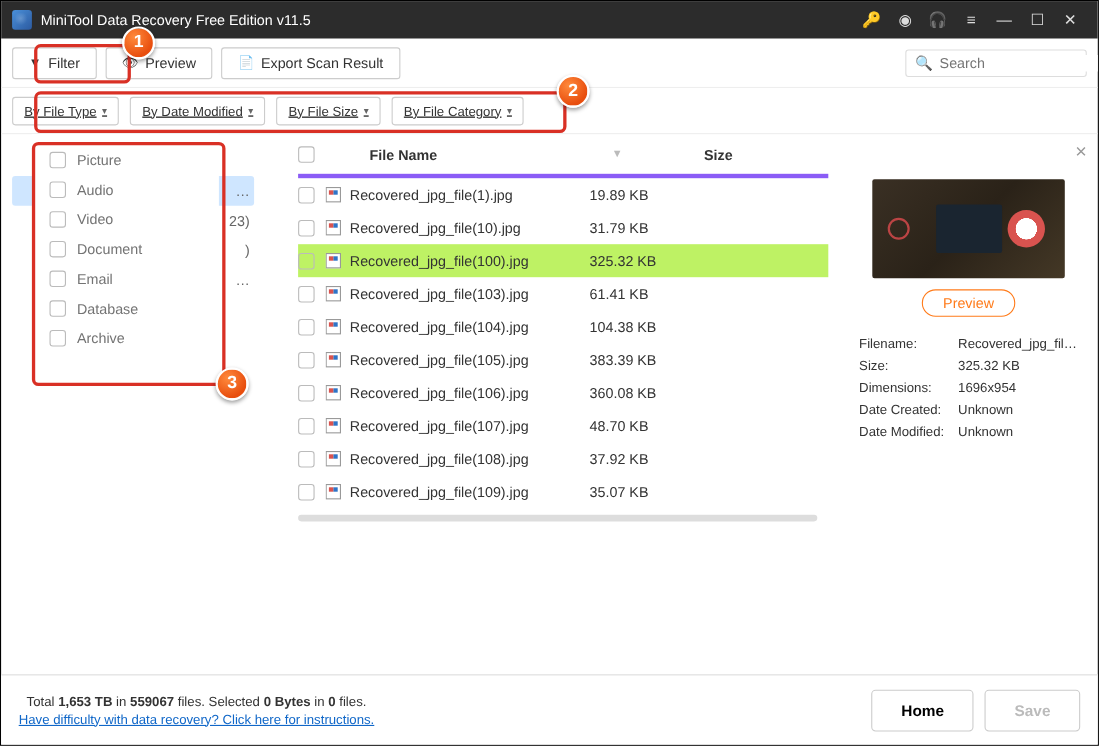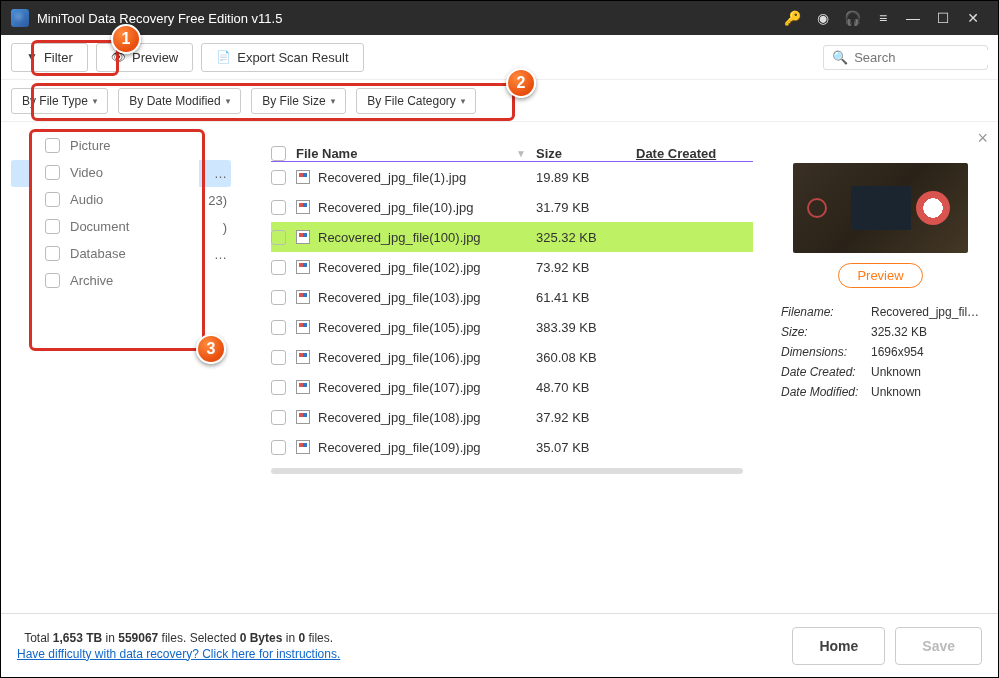--- a/index.html
+++ b/index.html
@@ -13,67 +13,67 @@
 .titlebar .tbicon{width:30px;height:34px;display:flex;align-items:center;justify-content:center;color:#ddd;cursor:pointer;font-size:14px;}
 .titlebar .key{color:#ffc107;}
 
 .toolbar { height:45px; display:flex; align-items:center; padding:6px 10px; gap:8px; border-bottom:1px solid #eee;}
 .tbtn { border:1px solid #ccc; background:#fff; border-radius:3px; padding:6px 14px; font-size:13px; display:flex; align-items:center; gap:6px; cursor:pointer; color:#333;}
 .tbtn .ic{font-size:12px;}
 .toolbar .spacer{flex:1;}
 .searchbox{border:1px solid #ddd;border-radius:3px;padding:4px 8px;width:165px;display:flex;align-items:center;gap:6px;color:#999;font-size:13px;}
 .searchbox input{border:none;outline:none;flex:1;font-size:13px;color:#333;}
 
-.filterbar { height:42px; display:flex; align-items:center; padding:0 10px; gap:10px; border-bottom:1px solid #eee;}
+.filterbar { height:42px; display:flex; align-items:center; padding:0 10px; gap:10px; border-bottom:1px solid #eee;text-decoration:underline;}
 .fbtn { border:1px solid #ccc; background:#fff; border-radius:3px; padding:5px 10px; font-size:12px; display:flex; align-items:center; gap:5px; cursor:pointer; color:#333;}
 .fbtn .caret{font-size:9px;color:#666;}
 
 .main { position:relative; display:flex; height:calc(100% - 34px - 45px - 42px - 64px); }
 .leftcol{width:240px;position:relative;}
 .sidebar-bg{position:absolute;top:0;left:0;width:240px;padding:8px 10px;}
 .sidebar-bg .row{display:flex;align-items:center;padding:6px 4px;font-size:13px;color:#333;border-radius:3px;}
 .sidebar-bg .row.sel{background:#cfe6ff;}
 .sidebar-bg .row .ell{color:#666;}
 
 .typelist{position:absolute;top:0;left:28px;width:170px;background:#fff;z-index:5;padding:10px 0;}
 .typelist .itm{display:flex;align-items:center;gap:10px;padding:6px 16px;font-size:13px;color:#737373;cursor:pointer;}
 .chk{width:15px;height:15px;border:1px solid #bbb;border-radius:3px;display:inline-block;flex-shrink:0;}
 
 .listcol{flex:1;display:flex;flex-direction:column;padding:0 10px 0 30px;overflow:hidden;}
-.listhead{display:flex;align-items:flex-end;height:40px;font-size:13px;font-weight:600;color:#333;border-bottom:1px solid #8b5cf6;}
+.listhead{display:flex;align-items:center;height:40px;font-size:13px;font-weight:600;color:#333;border-bottom:4px solid #8b5cf6;gap:40px;}
 .listhead .hName{flex:0 0 240px;display:flex;align-items:center;gap:8px;}
-.listhead .hSize{flex:0 0 100px;}
+.listhead .hSize{flex:0 0 100px;margin-left:24px;}
 .listhead .hDate{flex:1;text-decoration:underline;}
 .sortcaret{color:#bbb;font-size:10px;margin-left:auto;margin-right:10px;}
 .filerow{display:flex;align-items:center;height:30px;font-size:13px;color:#333;}
 .filerow.sel{background:#bef264;}
 .filerow .cName{flex:0 0 240px;display:flex;align-items:center;gap:8px;overflow:hidden;white-space:nowrap;}
 .filerow .cSize{flex:0 0 100px;color:#333;}
 .filerow .cDate{flex:1;}
 .ficon{width:14px;height:14px;position:relative;display:inline-block;flex-shrink:0;}
 .ficon::before{content:"";position:absolute;inset:0;border:1px solid #999;background:#fff;}
 .ficon::after{content:"";position:absolute;left:3px;top:3px;width:4px;height:4px;background:#d9534f;box-shadow:4px 0 #2e74c7;}
 .scrollhint{height:6px;background:#ddd;border-radius:3px;margin:6px 10px 0 0;}
 
 .detailcol{width:235px;padding:15px 18px 0 18px;font-size:12px;color:#333;position:relative;}
 .detailcol .closex{position:absolute;top:6px;right:10px;color:#999;font-size:18px;cursor:pointer;}
 .thumb{width:175px;height:90px;background:linear-gradient(135deg,#3a3024 0%,#2a2218 50%,#443826 100%);margin:26px auto 10px;border-radius:2px;position:relative;overflow:hidden;}
 .thumb::before{content:"";position:absolute;left:50%;top:50%;transform:translate(-50%,-50%);width:60px;height:44px;background:#1a2530;border-radius:2px;}
 .thumb::after{content:"";position:absolute;right:18px;top:50%;transform:translateY(-50%);width:34px;height:34px;border-radius:50%;background:radial-gradient(circle at 50% 50%,#fff 0 40%,#d9534f 41% 100%);}
 .thumb .redL{position:absolute;left:14px;top:50%;transform:translateY(-50%);width:20px;height:20px;border:2px solid #b44;border-radius:50%;}
 .pvbtn{display:block;margin:0 auto 14px;border:1px solid #ff7b1a;color:#ff7b1a;background:#fff;border-radius:14px;padding:4px 18px;font-size:13px;cursor:pointer;}
 .drow{display:flex;padding:3px 0;font-size:12px;}
-.drow .k{flex:0 0 90px;color:#333;font-style:italic;}
+.drow .k{flex:0 0 90px;color:#333;}
 .drow .v{flex:1;color:#333;white-space:nowrap;overflow:hidden;text-overflow:ellipsis;}
 
 .footer{position:absolute;bottom:0;left:0;right:0;height:64px;border-top:1px solid #ddd;display:flex;align-items:center;padding:0 16px;font-size:12px;color:#333;background:#fff;}
 .footer .left{display:flex;flex-direction:column;gap:2px;align-items:center;}
 .footer a{color:#1067c8;text-decoration:underline;cursor:pointer;}
 .footer .spacer{flex:1;}
-.bigbtn{border:1px solid #ccc;background:#fff;border-radius:4px;padding:10px 26px;font-size:14px;font-weight:600;color:#404040;margin-left:10px;cursor:pointer;}
+.bigbtn{border:1px solid #ccc;background:#fff;border-radius:4px;padding:10px 26px;font-size:14px;font-weight:600;color:#000000;margin-left:10px;cursor:pointer;}
 .bigbtn.disabled{color:#bbb;cursor:default;}
 
 .callout{position:absolute;width:30px;height:30px;border-radius:50%;background:radial-gradient(circle at 35% 30%,#ff8a3c,#e84e0e 70%);border:2px solid #fff;box-shadow:0 2px 4px rgba(0,0,0,.4);color:#fff;font-weight:700;font-size:16px;display:flex;align-items:center;justify-content:center;z-index:50;}
 .redborder{position:absolute;border:3px solid #d93025;border-radius:6px;z-index:40;pointer-events:none;}
 </style>
 </head>
 <body>
 
 <div class="titlebar">
   <span class="logo"></span>
@@ -149,29 +149,33 @@
           <span class="ell">…</span>
         </div>
     </div>
     <div class="typelist" id="typelist">
         <div class="itm">
           <span class="chk"></span>
           <span>Picture</span>
         </div>
         <div class="itm">
           <span class="chk"></span>
+          <span>Audio</span>
+        </div>
+        <div class="itm">
+          <span class="chk"></span>
           <span>Video</span>
         </div>
         <div class="itm">
           <span class="chk"></span>
-          <span>Audio</span>
-        </div>
-        <div class="itm">
-          <span class="chk"></span>
           <span>Document</span>
+        </div>
+        <div class="itm">
+          <span class="chk"></span>
+          <span>Email</span>
         </div>
         <div class="itm">
           <span class="chk"></span>
           <span>Database</span>
         </div>
         <div class="itm">
           <span class="chk"></span>
           <span>Archive</span>
         </div>
       </div>
@@ -212,32 +216,32 @@
             <span class="ficon"></span>
             <span>Recovered_jpg_file(100).jpg</span>
           </div>
           <div class="cSize">325.32 KB</div>
           <div class="cDate"></div>
         </div>
         <div class="filerow">
           <span class="chk" style="margin-right:10px;"></span>
           <div class="cName">
             <span class="ficon"></span>
-            <span>Recovered_jpg_file(102).jpg</span>
-          </div>
-          <div class="cSize">73.92 KB</div>
-          <div class="cDate"></div>
-        </div>
-        <div class="filerow">
-          <span class="chk" style="margin-right:10px;"></span>
-          <div class="cName">
-            <span class="ficon"></span>
             <span>Recovered_jpg_file(103).jpg</span>
           </div>
           <div class="cSize">61.41 KB</div>
+          <div class="cDate"></div>
+        </div>
+        <div class="filerow">
+          <span class="chk" style="margin-right:10px;"></span>
+          <div class="cName">
+            <span class="ficon"></span>
+            <span>Recovered_jpg_file(104).jpg</span>
+          </div>
+          <div class="cSize">104.38 KB</div>
           <div class="cDate"></div>
         </div>
         <div class="filerow">
           <span class="chk" style="margin-right:10px;"></span>
           <div class="cName">
             <span class="ficon"></span>
             <span>Recovered_jpg_file(105).jpg</span>
           </div>
           <div class="cSize">383.39 KB</div>
           <div class="cDate"></div>

